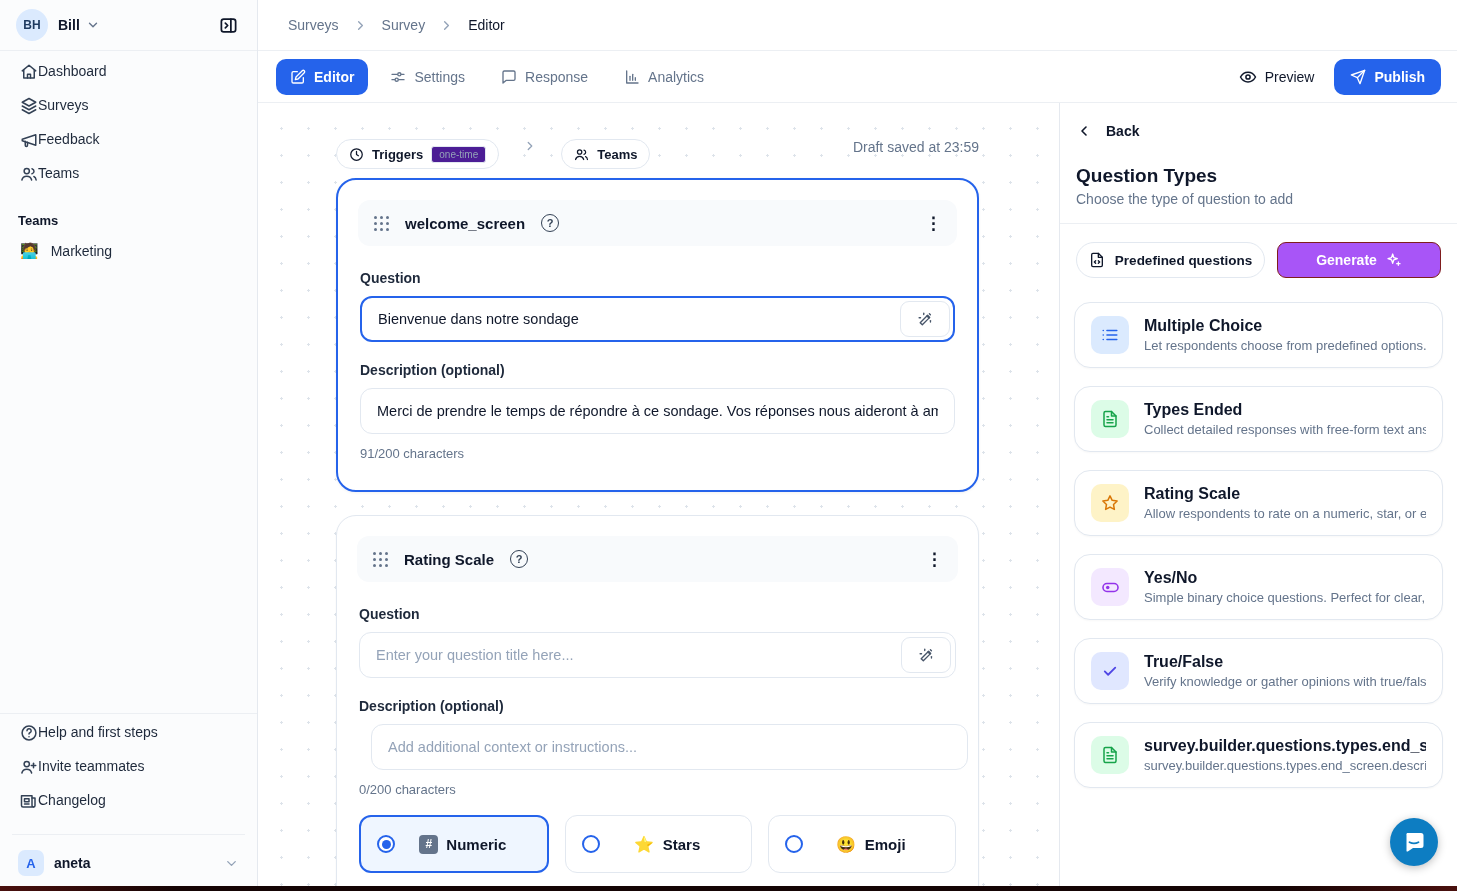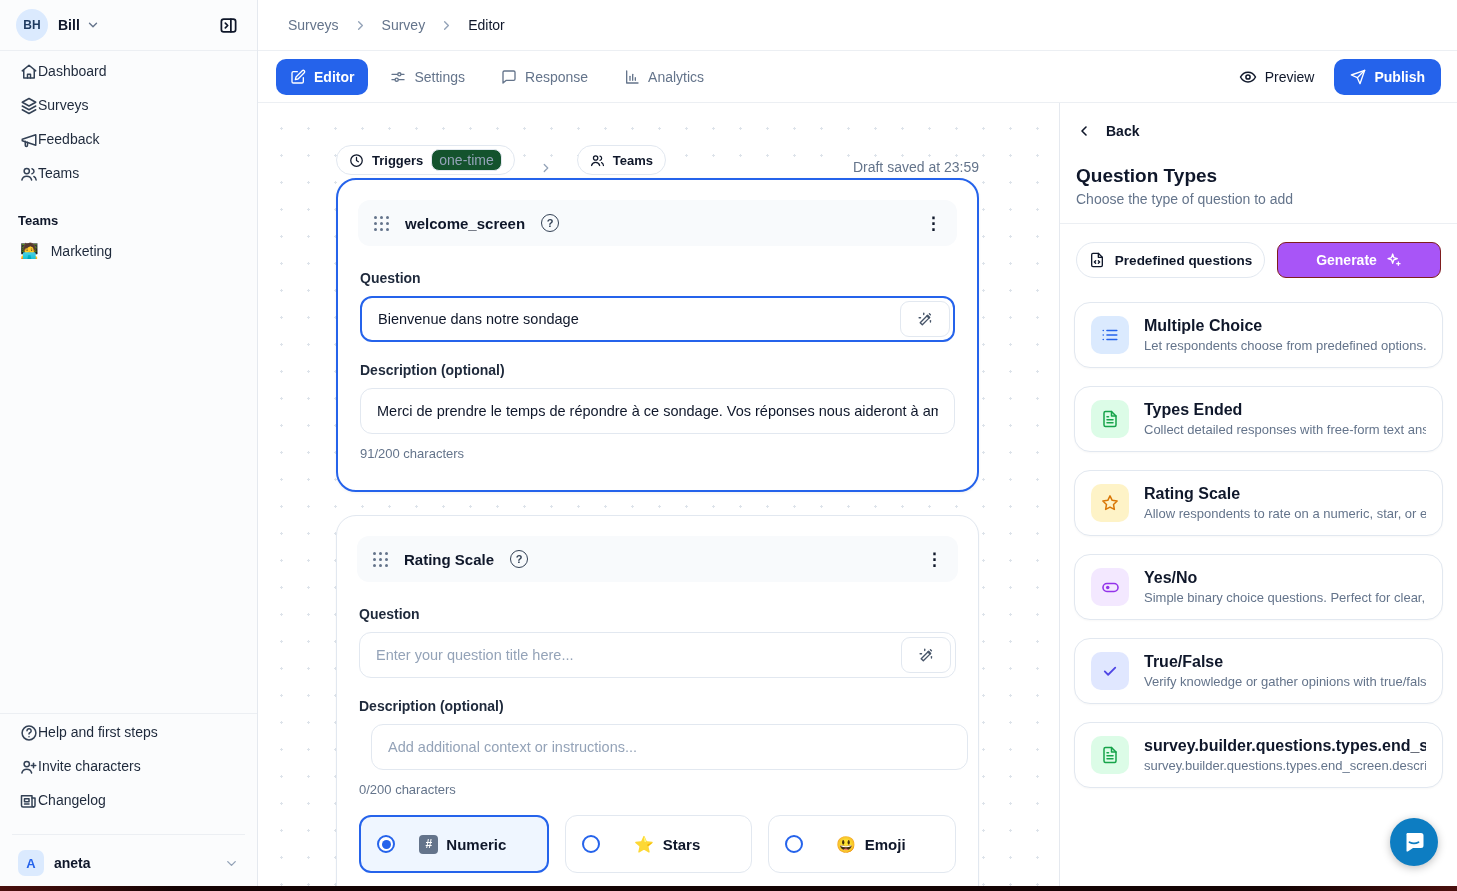--- a/index.html
+++ b/index.html
@@ -39,23 +39,23 @@
   .tab.active { background:#2563eb; color:#fff; font-weight:600; }
   .toolbar .spacer { flex:1; }
   .preview-btn { display:flex; align-items:center; gap:8px; height:36px; padding:0 12px; background:transparent; border:none; font-size:14px; font-weight:500; color:#0f172a; cursor:pointer; }
   .publish-btn { display:flex; align-items:center; gap:8px; height:36px; padding:0 16px; background:#2563eb; border:none; border-radius:10px; font-size:14px; font-weight:600; color:#fff; cursor:pointer; }
 
   .content { flex:1; display:flex; min-height:0; }
   .canvas { width:801px; min-width:801px; position:relative; overflow:hidden; background-color:#fff;
     background-image:radial-gradient(circle, #dde3ea 1.3px, transparent 1.4px);
     background-size:27px 27px; background-position:10px 12px; }
 
-  .meta-row { position:absolute; left:78px; top:42px; width:643px; display:flex; align-items:flex-end; gap:24px; }
+  .meta-row { position:absolute; left:78px; top:36px; width:643px; display:flex; align-items:flex-start; gap:24px; }
   .chip { display:flex; align-items:center; gap:8px; height:30px; padding:0 12px; background:#fff; border:1px solid #e2e8f0; border-radius:999px; font-size:13px; font-weight:600; color:#0f172a; cursor:pointer; }
-  .chip .badge { font-size:14px; font-weight:500; color:#94a3b8; border:1px solid #e2e8f0; border-radius:8px; padding:2px 7px; background:#14532d; }
+  .chip .badge { font-size:10px; font-weight:500; color:#94a3b8; border:1px solid #e2e8f0; border-radius:3px; padding:2px 7px; background:#4c1d95; }
   .chip-sep { color:#94a3b8; display:flex; }
   .meta-row .spacer { flex:1; }
   .draft { font-size:14px; color:#64748b; }
 
   .card { position:absolute; left:78px; width:643px; background:#fff; border-radius:20px; }
   .card.welcome { top:75px; height:314px; border:2px solid #2563eb; box-shadow:0 1px 3px rgba(15,23,42,.06); }
   .card.rating { top:412px; height:540px; border:1px solid #e2e8f0; box-shadow:0 1px 2px rgba(15,23,42,.05); }
   .card-head { margin:20px 20px 0 20px; height:46px; background:#f8fafc; border-radius:12px; display:flex; align-items:center; padding:0 14px 0 16px; gap:16px; }
   .grip { display:grid; grid-template-columns:repeat(3,3px); grid-template-rows:repeat(3,3px); gap:3px; cursor:grab; }
   .grip i { width:3px; height:3px; border-radius:50%; background:#64748b; }
@@ -192,21 +192,21 @@
       </div>
       <div class="sb-item">
         <span class="ic">
           <svg width="18" height="18" viewBox="0 0 24 24" fill="none" stroke="currentColor" stroke-width="2" stroke-linecap="round" stroke-linejoin="round">
               <circle cx="9" cy="8" r="3.5"></circle>
               <path d="M2.5 20c.8-3.2 3.4-5 6.5-5s5.7 1.8 6.5 5"></path>
               <path d="M18 7v6"></path>
               <path d="M15 10h6"></path>
             </svg>
         </span>
-        <span>Invite characters</span>
+        <span>Invite teammates</span>
       </div>
       <div class="sb-item">
         <span class="ic">
           <svg width="18" height="18" viewBox="0 0 24 24" fill="none" stroke="currentColor" stroke-width="2" stroke-linecap="round" stroke-linejoin="round">
               <path d="M4 20a2 2 0 0 1-2-2V5h14v13a2 2 0 0 0 2 2Z"></path>
               <path d="M16 8h4v10a2 2 0 0 1-2 2"></path>
               <path d="M6 9h6v4H6z"></path>
               <path d="M6 16h6"></path>
             </svg>
         </span>

